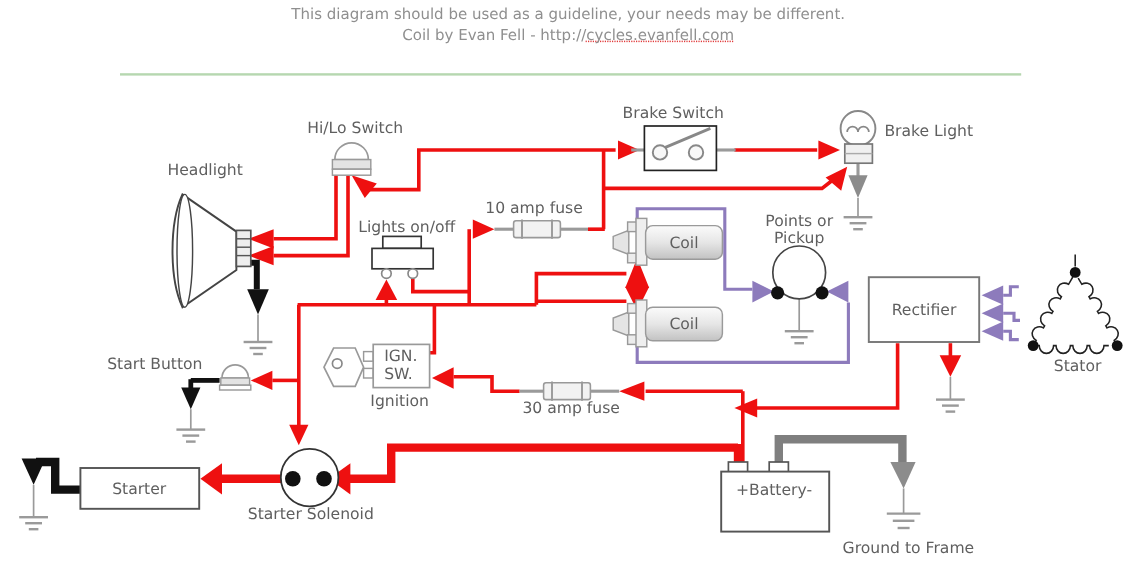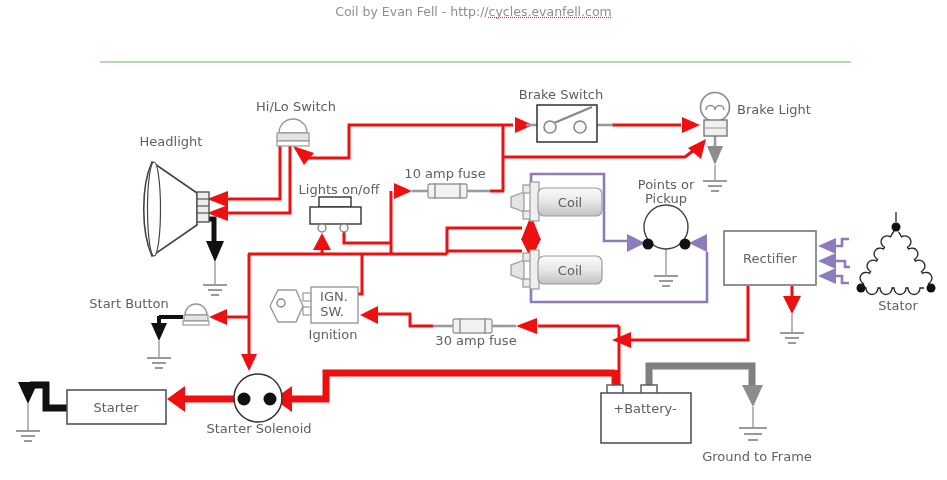--- a/index.html
+++ b/index.html
@@ -24,20 +24,21 @@
   .blkf{fill:#111;stroke:none;}
   .stem{stroke:#9a9a9a;stroke-width:1.4;fill:none;}
   .gbar{stroke:#9a9a9a;stroke-width:2;}
 </style>
 </head>
 <body>
 
 <div class="canvas">
 
   <div class="hdr">
+    <div class="sub">This diagram should be used as a guideline, your needs may be different.</div>
     <div class="sub"><span>Coil by Evan Fell - http://</span><span class="lnk">cycles.evanfell.com</span></div>
   </div>
 
   <div class="divider"></div>
 
   <svg width="947" height="480" viewBox="0 0 947 480">
     <defs>
       <linearGradient id="coilg" x1="0" y1="0" x2="0" y2="1">
         <stop offset="0" stop-color="#fbfbfb"></stop>
           <stop offset="0.5" stop-color="#e6e6e6"></stop>

